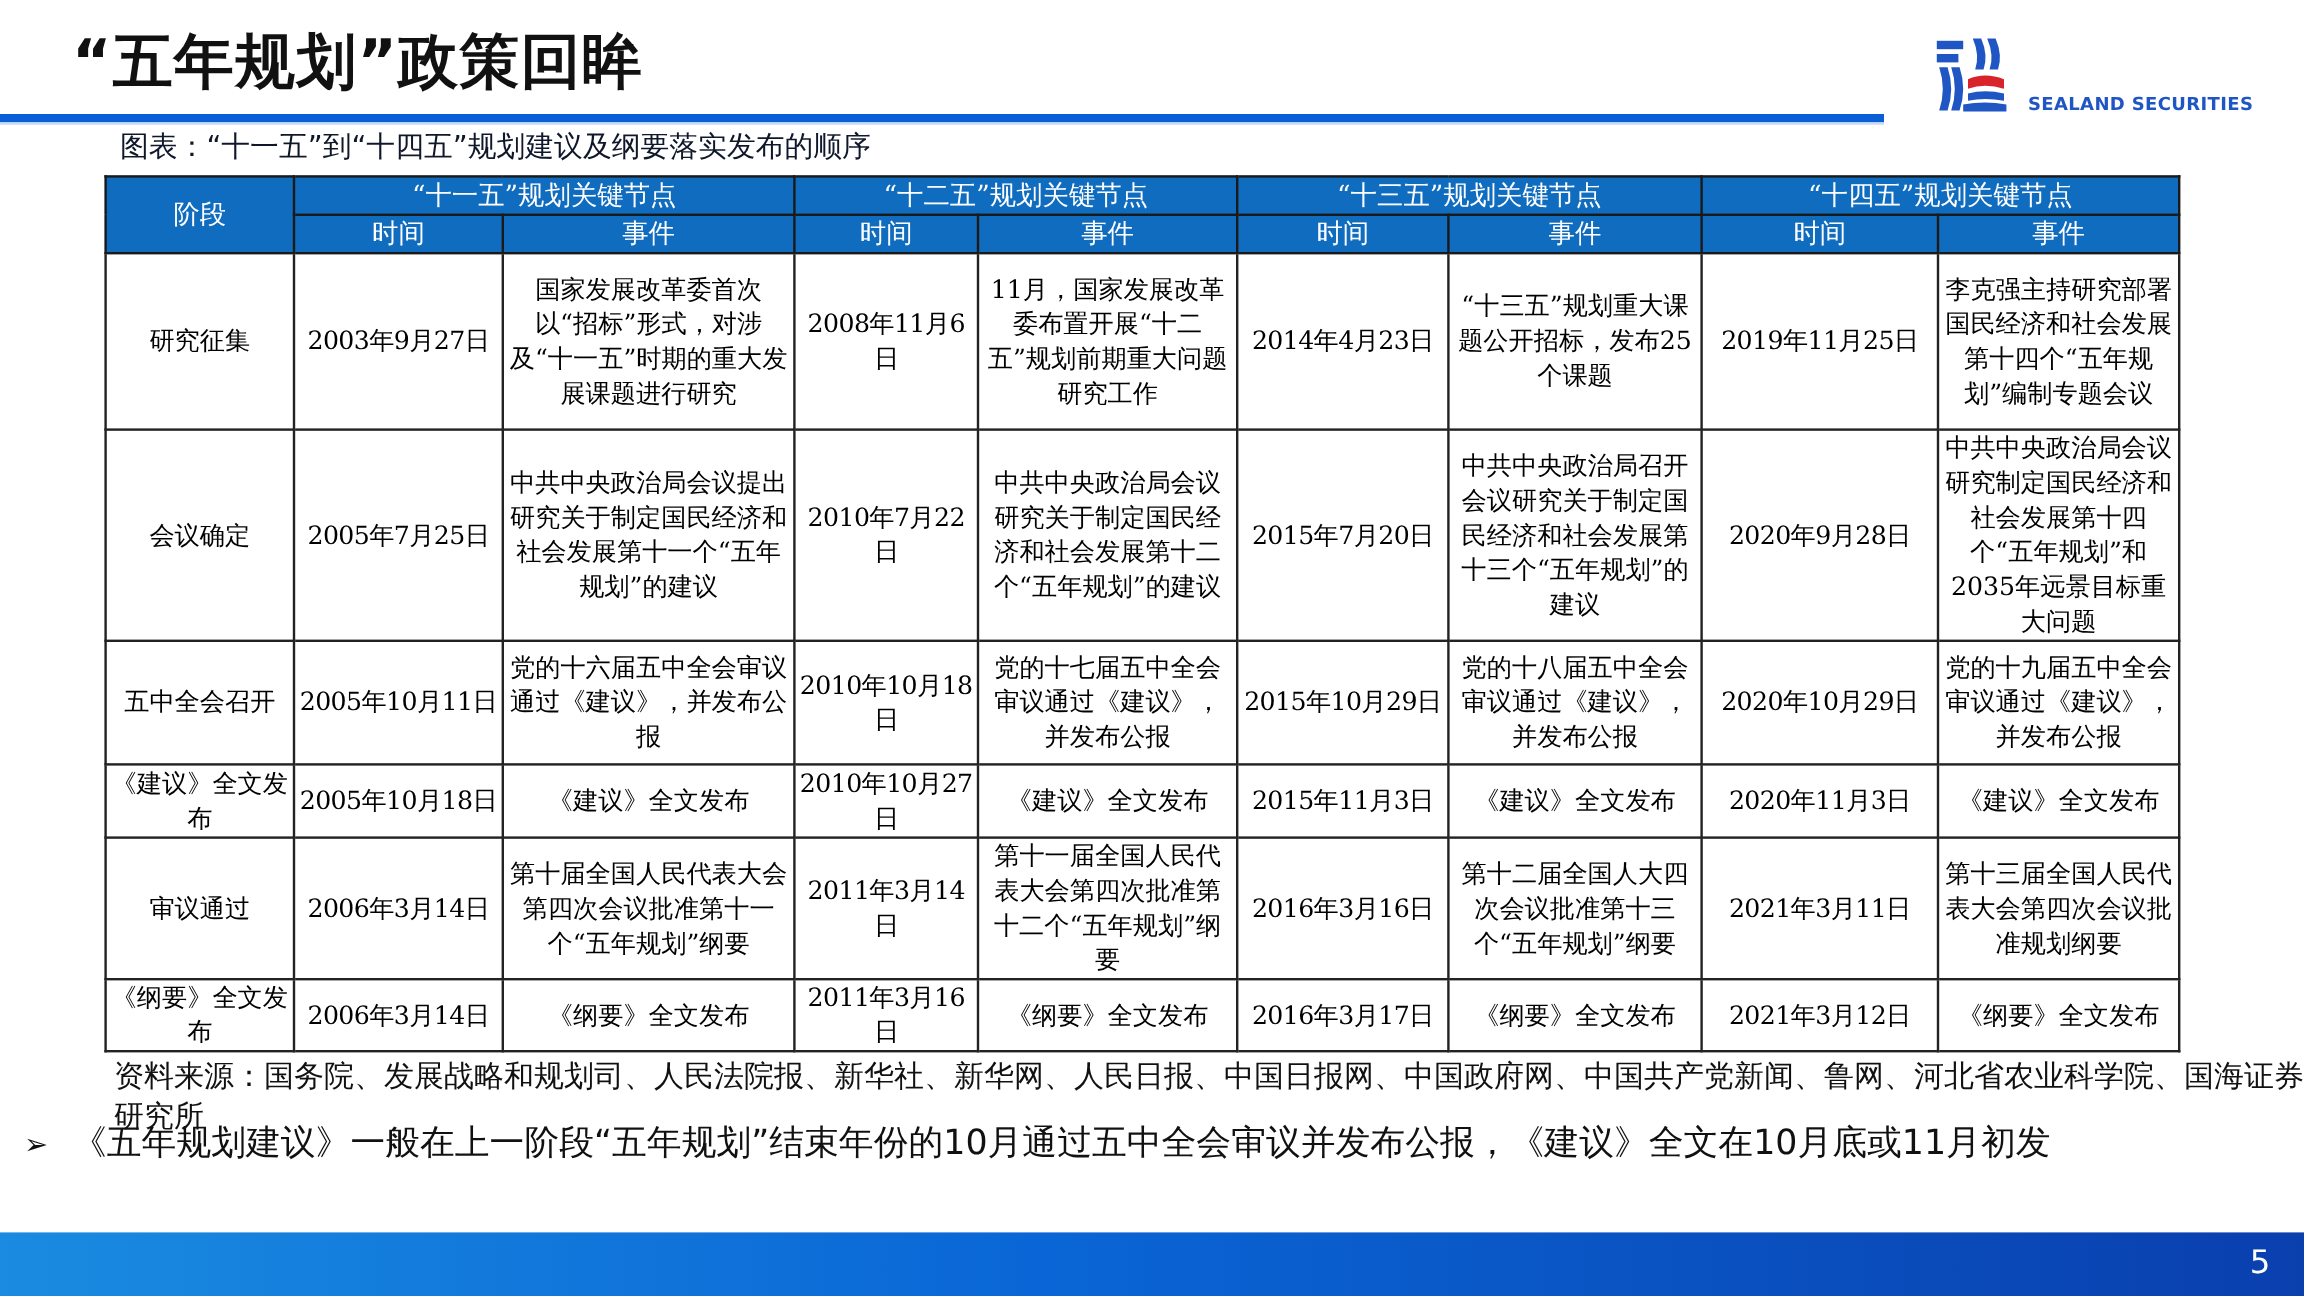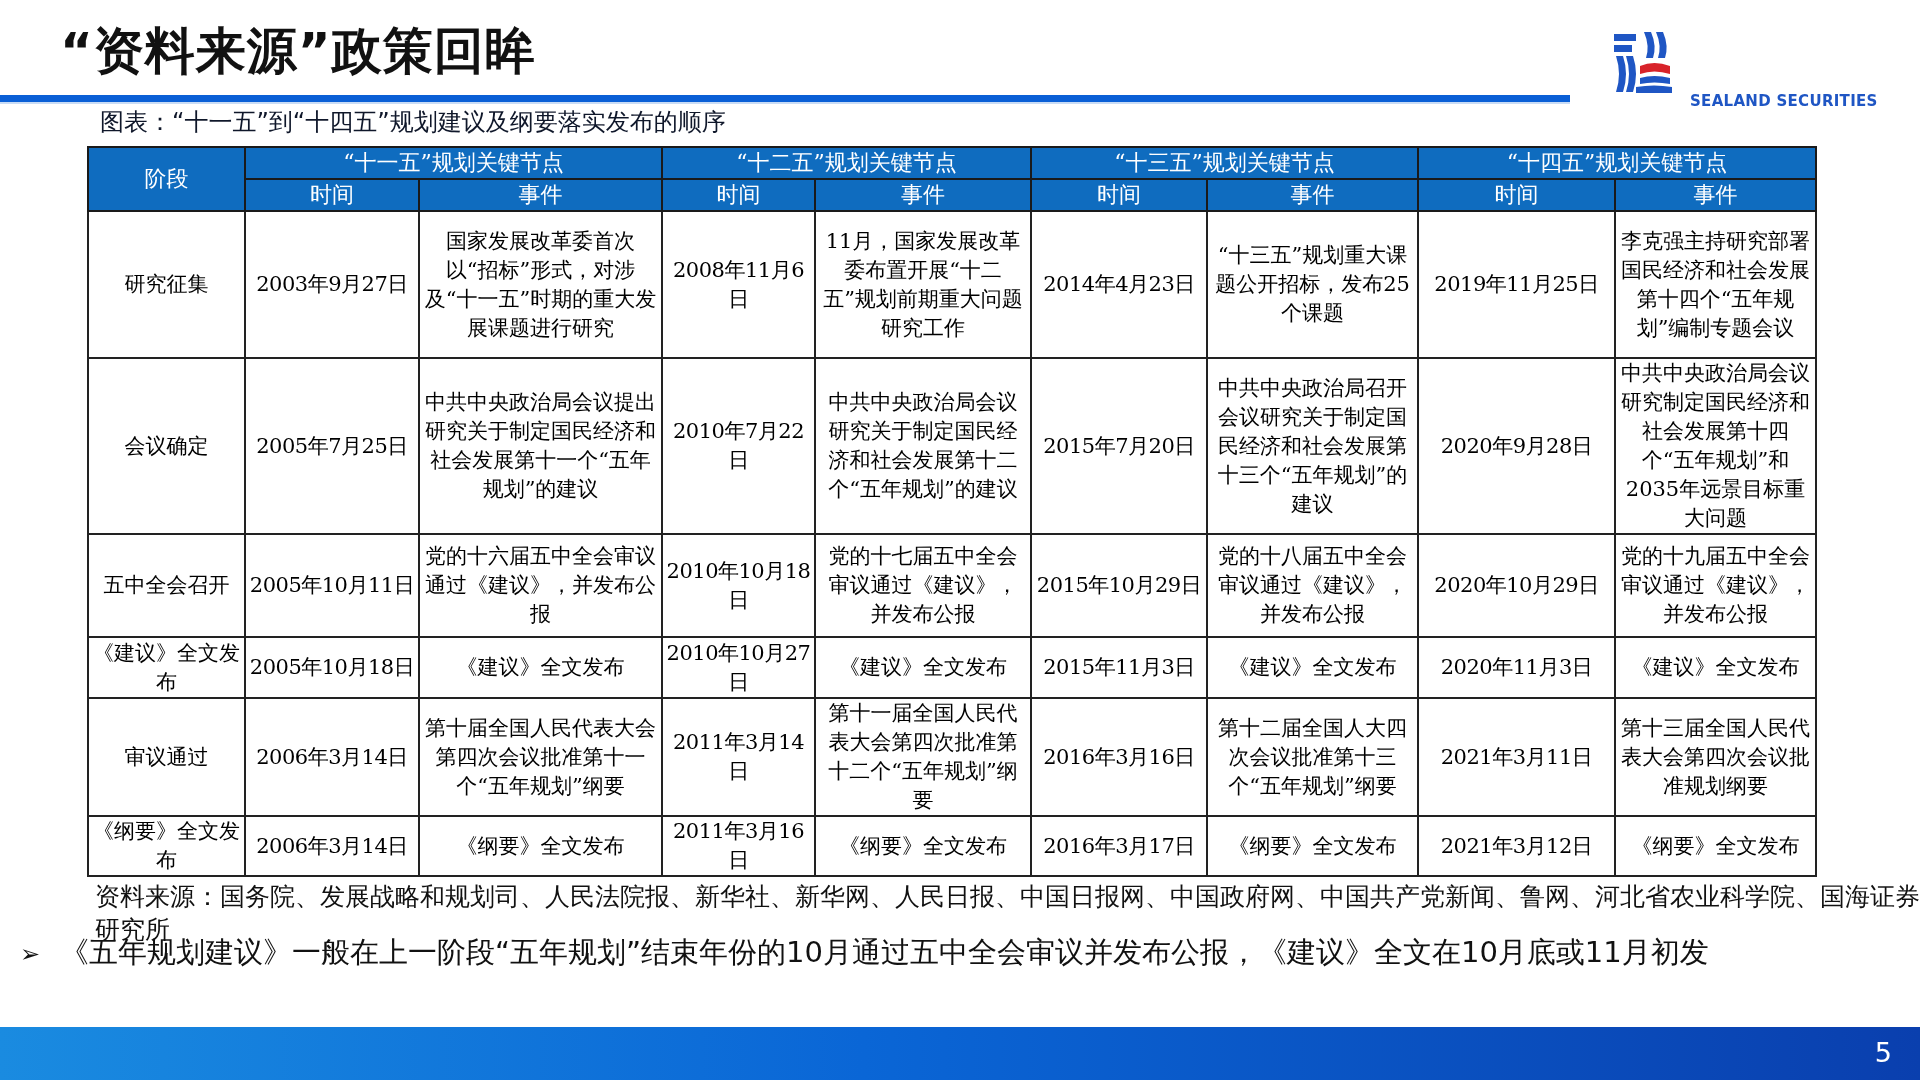--- a/index.html
+++ b/index.html
@@ -5,21 +5,21 @@
   html, body { margin:0; padding:0; }
   body { width:1920px; height:1080px; position:relative; overflow:hidden; background:#ffffff;
          font-family:"DejaVu Sans","Liberation Sans",sans-serif; color:#000; }
   .title { position:absolute; left:60px; top:18px; font-size:50px; font-weight:bold; letter-spacing:1px;
            font-family:"DejaVu Sans",sans-serif; color:#111; }
   .title-rule { position:absolute; left:0; top:95px; width:1570px; height:7px; background:#0a5fd6; }
   .title-rule-thin { position:absolute; left:0; top:102px; width:1570px; height:2px; background:#c9dcf5; }
   .logo { position:absolute; left:1612px; top:24px; width:270px; height:80px; }
   .logo-mark { position:absolute; left:0; top:6px; width:62px; height:64px; }
   .logo-cn { position:absolute; left:76px; top:2px; font-size:40px; font-weight:bold; color:#1f56c4; letter-spacing:4px; }
-  .logo-en { position:absolute; left:78px; top:54px; font-size:15px; font-weight:bold; color:#1f56c4; letter-spacing:0.3px;margin-top:14px; }
+  .logo-en { position:absolute; left:78px; top:54px; font-size:15px; font-weight:bold; color:#1f56c4; letter-spacing:0.3px; }
   .caption { position:absolute; left:100px; top:106px; font-size:24px; color:#0f172a; }
   table.plan { position:absolute; left:87px; top:146px; width:1728px; border-collapse:collapse; table-layout:fixed; }
   table.plan td, table.plan th { border:2px solid #222; padding:0 3px; text-align:center; vertical-align:middle; }
   table.plan th { background:#0f6cbf; color:#fff; font-weight:normal; font-size:22px;
                   font-family:"DejaVu Serif",serif; border-color:#1a1a1a; }
   table.plan th.sub { border-top:2px solid #4c1d95; }
   table.plan td { font-size:21px; font-family:"DejaVu Serif",serif; line-height:29px; }
   td.stage { font-size:21px; }
   td.date { font-family:"Liberation Sans",sans-serif; font-size:22px; line-height:28px; letter-spacing:-0.5px; }
   td.event { text-align:left; padding-left:4px; }
@@ -29,21 +29,21 @@
   .bullet .arrow { display:inline-block; width:40px; font-size:24px; }
   .bullet .line2 { padding-left:40px; display:block; }
   .footer { position:absolute; left:0; top:1027px; width:1920px; height:53px;
             background:linear-gradient(90deg,#1a8be0 0%,#0a66d6 45%,#0a3fae 100%); }
   .footer-text { position:absolute; right:100px; top:10px; font-size:26px; color:#fff; letter-spacing:1px; }
   .page-num { position:absolute; right:28px; top:10px; font-size:27px; color:#fff; }
 </style>
 </head>
 <body>
 
-<div class="title">“资料来源”政策回眸</div>
+<div class="title">“五年规划”政策回眸</div>
 <div class="title-rule"></div>
 <div class="title-rule-thin"></div>
 
 <div class="logo">
   <svg class="logo-mark" viewBox="0 0 62 64">
     <rect x="2" y="4" width="22" height="7" fill="#1f56c4"></rect>
     <rect x="2" y="15" width="18" height="7" fill="#1f56c4"></rect>
     <path d="M4 26 q6 18 0 36 h7 q6 -18 0 -36z" fill="#1f56c4"></path>
     <path d="M14 26 q6 18 0 36 h7 q6 -18 0 -36z" fill="#1f56c4"></path>
     <path d="M32 2 q6 14 2 26 h7 q4 -12 -2 -26z" fill="#1f56c4"></path>

